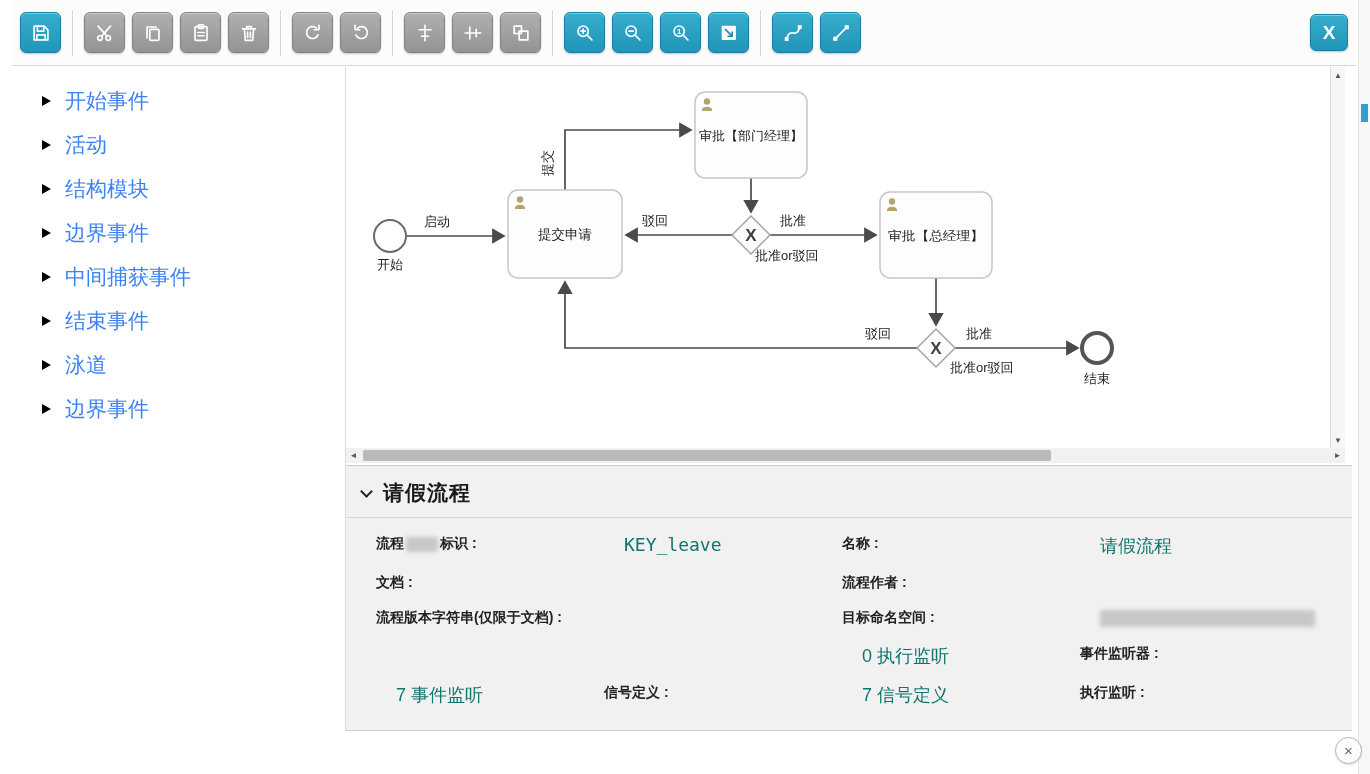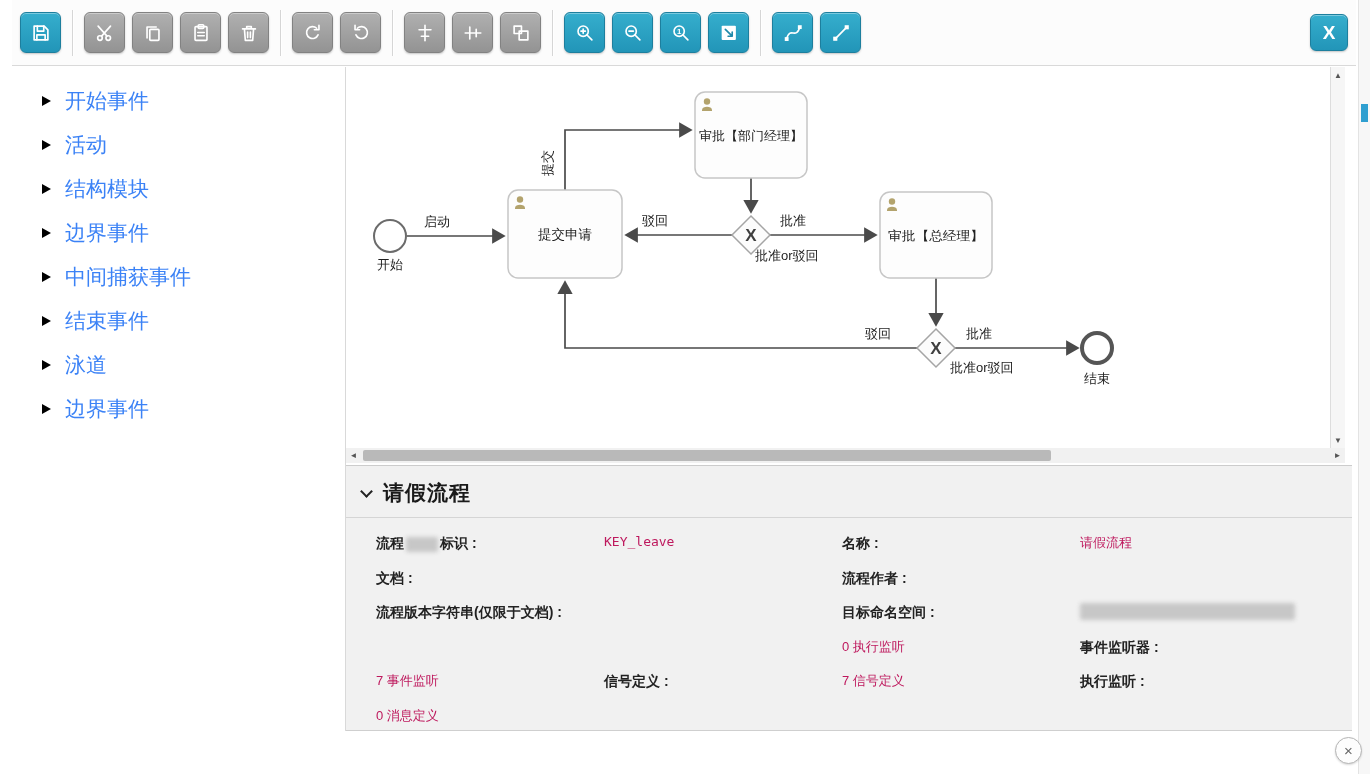--- a/index.html
+++ b/index.html
@@ -48,21 +48,21 @@
   .panel { position:absolute; left:346px; top:465px; width:1006px; height:266px;
            background:#f1f1f1; border-top:1px solid #ccc; border-bottom:1px solid #cfcfcf; }
   .phead { display:flex; align-items:center; gap:12px; padding:13px 0 10px 16px;
            border-bottom:1px solid #d5d5d5; cursor:pointer; }
   .chev { width:9px; height:9px; border-left:2.5px solid #222; border-bottom:2.5px solid #222;
           transform:rotate(-45deg); margin-top:-4px; }
   .ptitle { font-size:21px; font-weight:bold; color:#1a1a1a; letter-spacing:1px; }
   .fields { display:grid; grid-template-columns:228px 238px 238px 1fr;
             padding:16px 20px 10px 30px; row-gap:15px; font-size:14px; color:#222; align-items:start; }
   .lbl { font-weight:bold; padding-right:10px; line-height:1.4; }
-  .val { font-size:13px; color:#be185d; }
+  .val { font-size:18px; color:#0f766e;margin-left:20px; }
   .mono { font-family:"DejaVu Sans Mono","Liberation Mono",monospace; }
   .redact { display:inline-block; background:#c7c7c7; filter:blur(2px); border-radius:2px; vertical-align:middle; }
   .redact-sm { width:32px; height:15px; margin:0 2px; }
   .redact-lg { width:215px; height:17px; }
 
   
   .pagescroll { position:absolute; right:0; top:0; bottom:0; width:12px; background:#f7f7f7; border-left:1px solid #e3e3e3; }
   .pagescroll .thumb { position:absolute; right:2px; top:104px; width:7px; height:18px; background:#2f9fd0; cursor:grab; }
   .closepage { position:absolute; right:8px; bottom:10px; width:27px; height:27px; border-radius:50%;
                border:1px solid #b5b5b5; background:#fdfdfd; color:#666; font-size:15px;
@@ -328,21 +328,20 @@
       <div></div>
       <div></div>
       <div class="val">0 执行监听</div>
 
       <div class="lbl">事件监听器 :</div>
       <div class="val">7 事件监听</div>
       <div class="lbl">信号定义 :</div>
       <div class="val">7 信号定义</div>
 
       <div class="lbl">执行监听 :</div>
-      <div class="val">0 消息定义</div>
       <div></div>
       <div></div>
     </div>
   </div>
 
   <div class="pagescroll">
     <div class="thumb"></div>
   </div>
   <div class="closepage">×</div>
 

